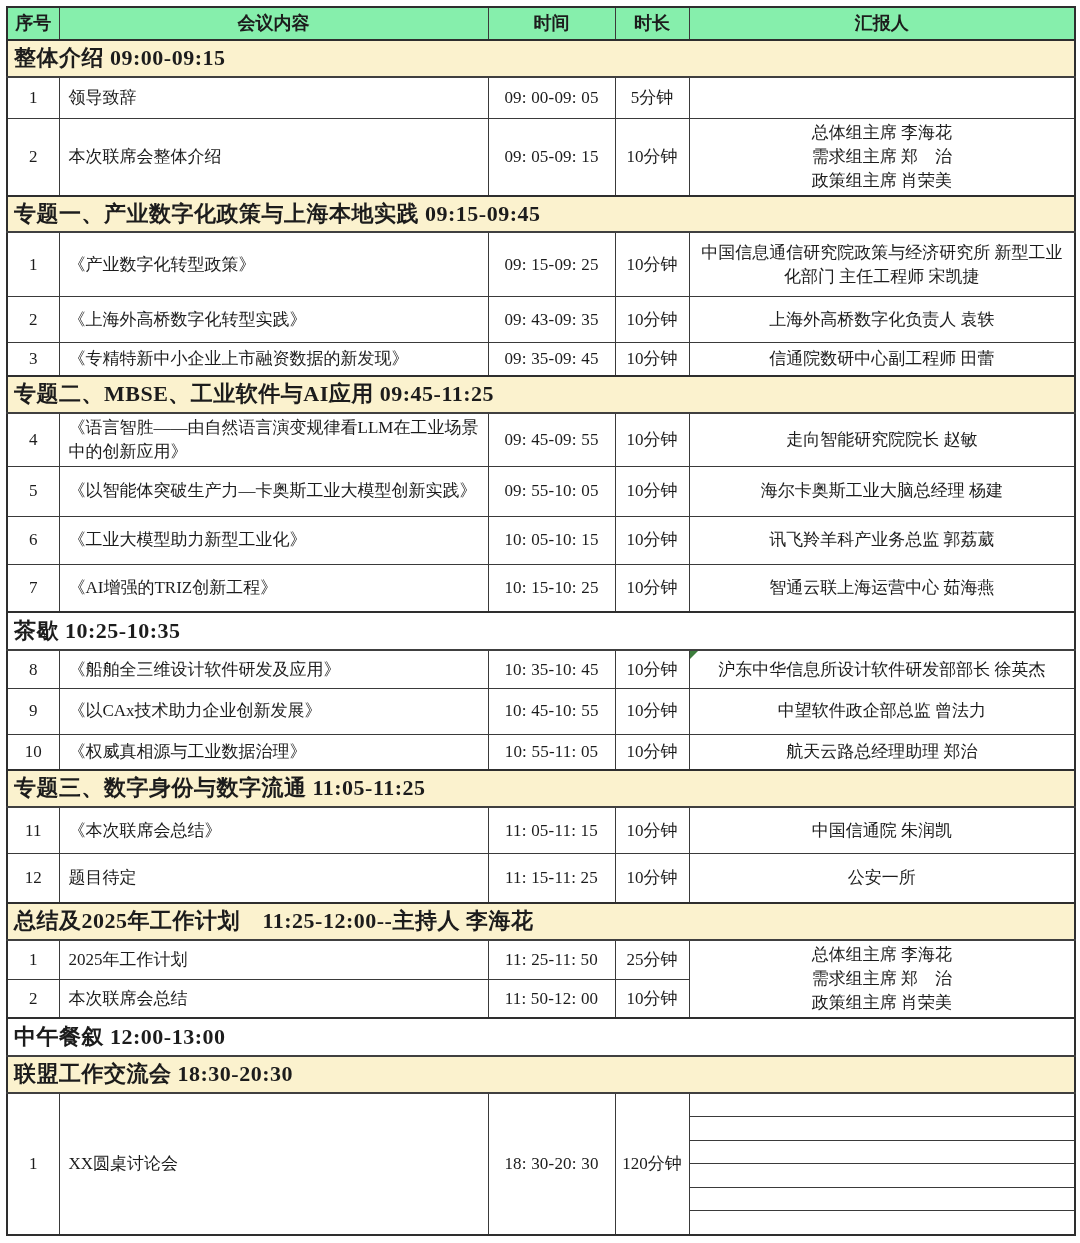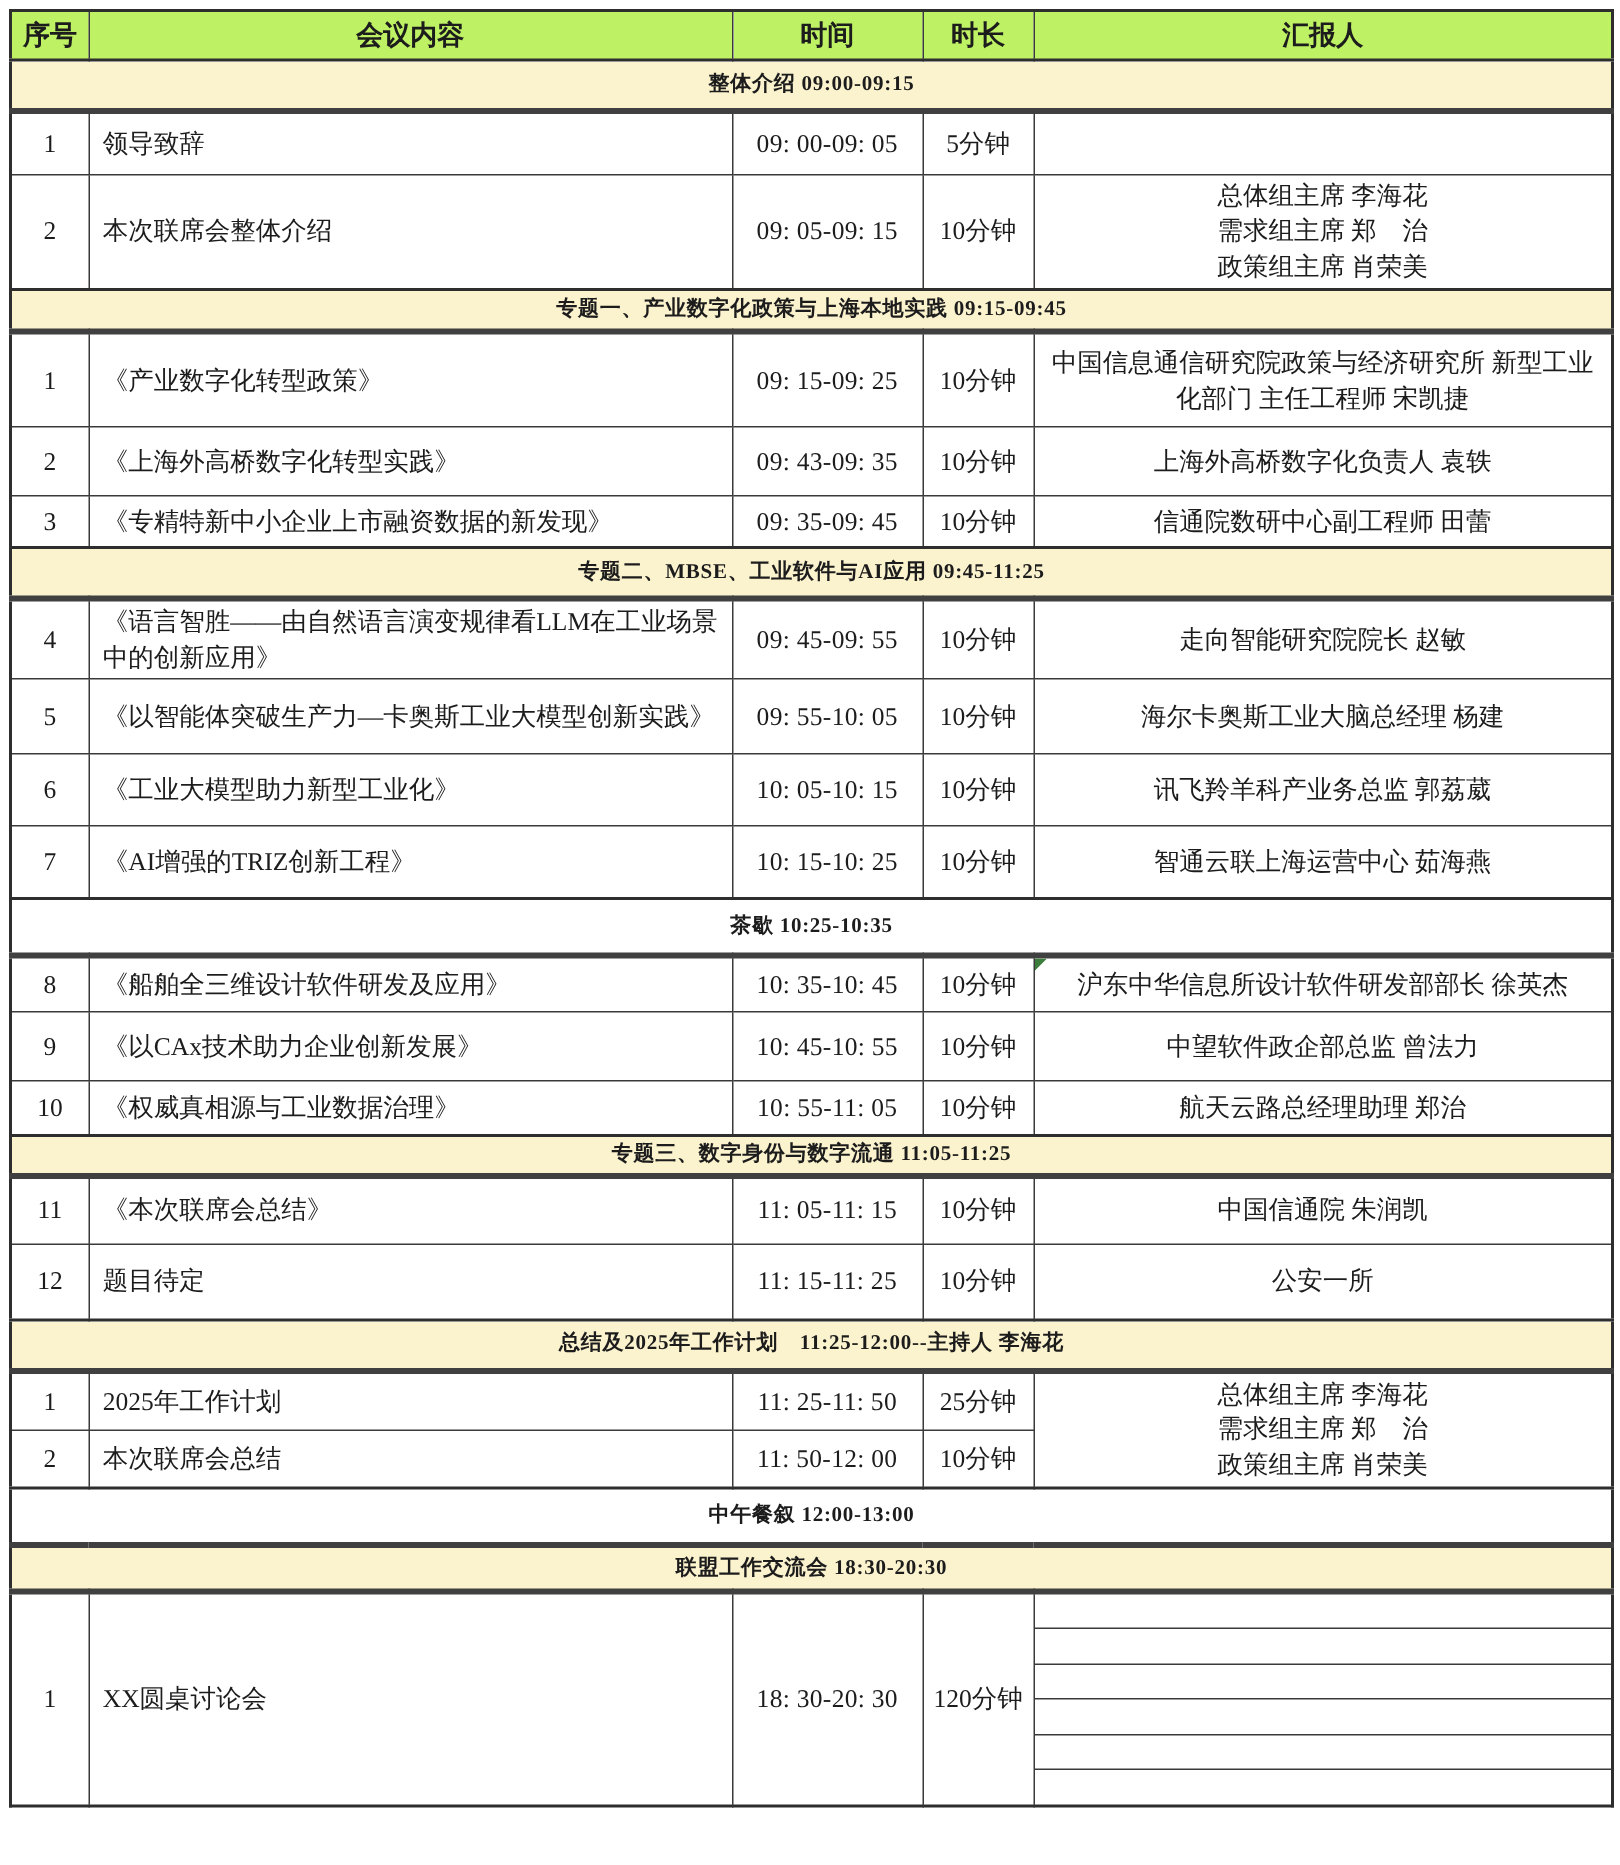--- a/index.html
+++ b/index.html
@@ -1,22 +1,22 @@
 <!DOCTYPE html>
 <html><head>
 <meta charset="utf-8">
 <style>
   html,body{margin:0;padding:0;background:#ffffff;}
   body{font-family:"Liberation Serif","DejaVu Serif",serif;color:#1c1c1c;}
   .page{width:1080px;box-sizing:border-box;padding:6px 6px 8px 6px;background:#fff;}
   table{border-collapse:collapse;table-layout:fixed;width:1068px;border:2px solid #2e2e2e;}
   th,td{border:1px solid #3a3a3a;font-size:17px;vertical-align:middle;padding:2px 6px;line-height:1.4;overflow:hidden;}
-  thead th{font-weight:bold;font-size:18px;background:#bef264;text-align:center;margin-left:43px;}
-  tr.sec td{font-weight:bold;font-size:14px;text-align:center;letter-spacing:.5px;
-            border-top:2px solid #2e2e2e;border-bottom:4px solid #404040;}
+  thead th{font-weight:bold;font-size:18px;background:#86efac;text-align:center;margin-left:43px;}
+  tr.sec td{font-weight:bold;font-size:22px;text-align:left;letter-spacing:.5px;
+            border-top:2px solid #2e2e2e;border-bottom:2px solid #404040;}
   tr.sec.beige td{background:#fbf2ce;}
   tr.sec.white td{background:#ffffff;margin-left:12px;}
   td.c{text-align:center;}
   td.l{text-align:left;padding-left:9px;margin-left:40px;}
   .pre{white-space:pre-line;}
   td.time{letter-spacing:.2px;}
   td.nopad{padding:0;}
   .subwrap{display:flex;flex-direction:column;height:140px;}
   .sub{flex:1;border-bottom:1px solid #3a3a3a;}
   .sub:last-child{border-bottom:none;}

